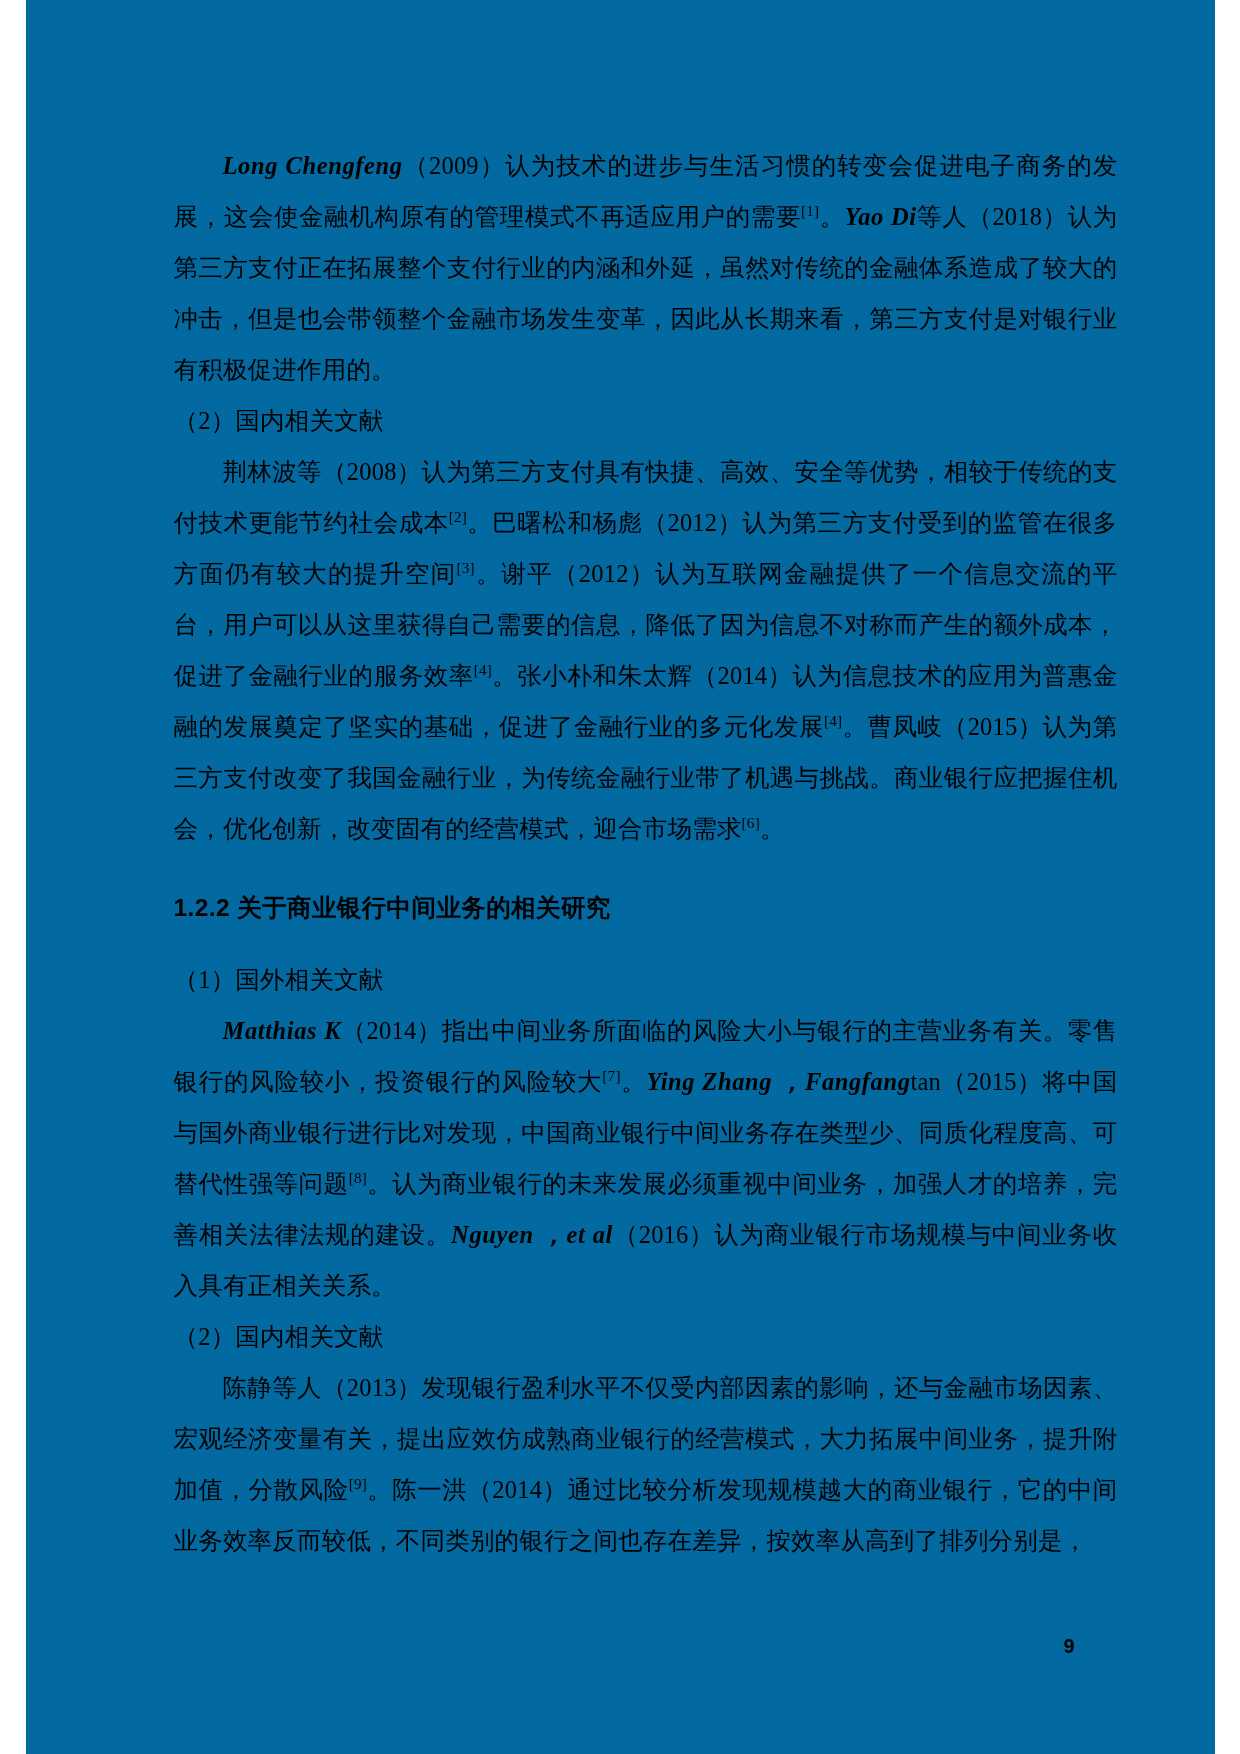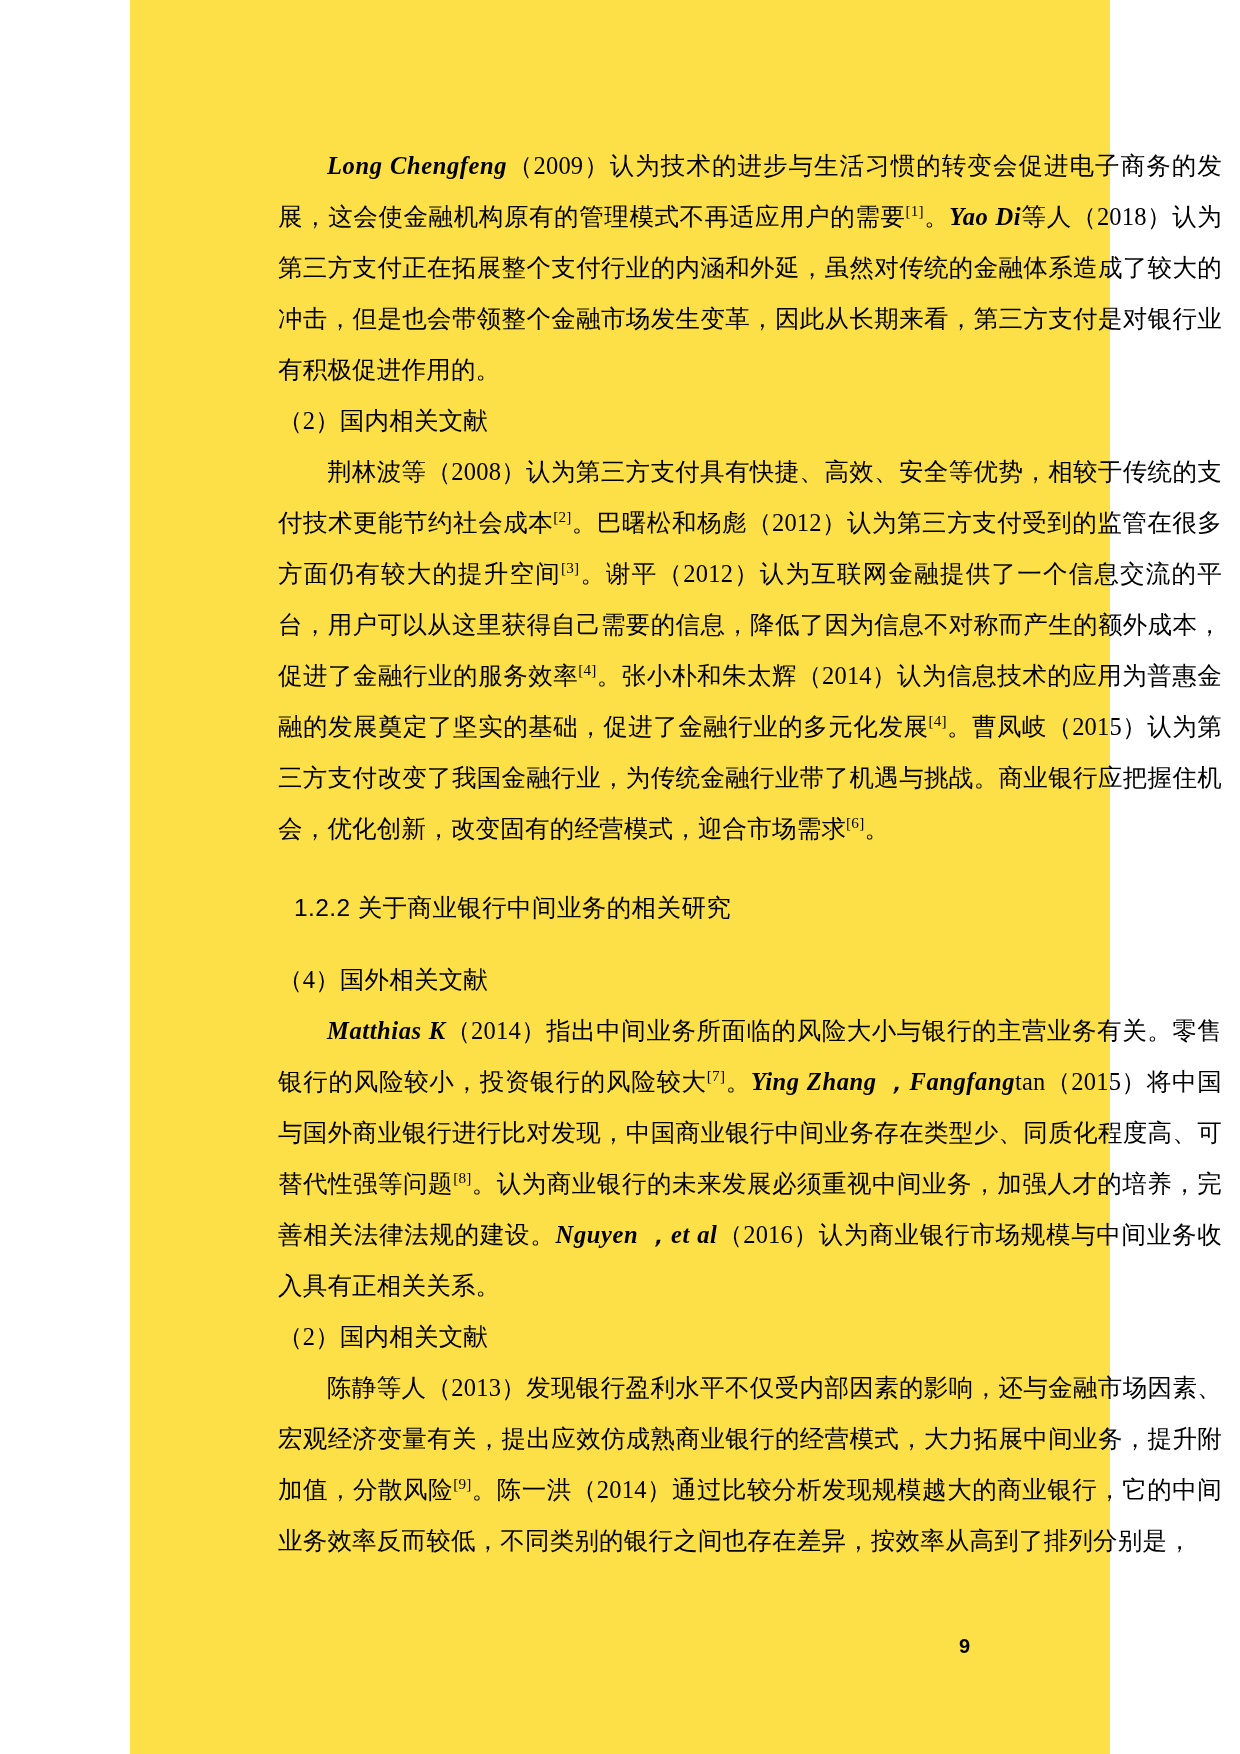--- a/index.html
+++ b/index.html
@@ -2,23 +2,23 @@
 <html><head>
 <meta charset="utf-8">
 <style>
   html, body {
     margin: 0;
     padding: 0;
     background: #ffffff;
   }
   .page {
     position: relative;
-    width: 980px;
+    width: 1189px;
     height: 1754px;
-    background: #fde047;
+    background: #0369a1;
     margin: 0 auto;
     font-family: "Liberation Serif", serif;
     color: #000000;
     box-sizing: border-box;
   }
   .content {
     position: absolute;
     left: 148px;
     top: 140px;
     width: 944px;
@@ -38,24 +38,24 @@
     font-style: italic;
     font-weight: bold;
     letter-spacing: 0.6px;
   }
   sup {
     font-size: 0.62em;
     vertical-align: super;
     line-height: 0;
   }
   h2.section {
-    margin: 34px 0 26px 16px;
+    margin: 34px 0 26px 0;
     font-family: "Liberation Sans", sans-serif;
     font-size: 24.5px;
-    font-weight: normal;
+    font-weight: bold;
     line-height: 40px;
     letter-spacing: 0.4px;
   }
   .page-number {
     position: absolute;
     right: 140px;
     bottom: 96px;
     font-family: "Liberation Sans", sans-serif;
     font-size: 20px;
     font-weight: bold;
@@ -69,21 +69,21 @@
   <div class="content">
 
     <p class="body indent"><span class="it">Long Chengfeng</span><span>（2009）认为技术的进步与生活习惯的转变会促进电子商务的发展，这会使金融机构原有的管理模式不再适应用户的需要</span><sup>[1]</sup><span>。</span><span class="it">Yao Di</span><span>等人（2018）认为第三方支付正在拓展整个支付行业的内涵和外延，虽然对传统的金融体系造成了较大的冲击，但是也会带领整个金融市场发生变革，因此从长期来看，第三方支付是对银行业有积极促进作用的。</span></p>
 
     <p class="body">（2）国内相关文献</p>
 
     <p class="body indent"><span>荆林波等（2008）认为第三方支付具有快捷、高效、安全等优势，相较于传统的支付技术更能节约社会成本</span><sup>[2]</sup><span>。巴曙松和杨彪（2012）认为第三方支付受到的监管在很多方面仍有较大的提升空间</span><sup>[3]</sup><span>。谢平（2012）认为互联网金融提供了一个信息交流的平台，用户可以从这里获得自己需要的信息，降低了因为信息不对称而产生的额外成本，促进了金融行业的服务效率</span><sup>[4]</sup><span>。张小朴和朱太辉（2014）认为信息技术的应用为普惠金融的发展奠定了坚实的基础，促进了金融行业的多元化发展</span><sup>[4]</sup><span>。曹凤岐（2015）认为第三方支付改变了我国金融行业，为传统金融行业带了机遇与挑战。商业银行应把握住机会，优化创新，改变固有的经营模式，迎合市场需求</span><sup>[6]</sup><span>。</span></p>
 
     <h2 class="section">1.2.2 关于商业银行中间业务的相关研究</h2>
 
-    <p class="body">（4）国外相关文献</p>
+    <p class="body">（1）国外相关文献</p>
 
     <p class="body indent"><span class="it">Matthias K</span><span>（2014）指出中间业务所面临的风险大小与银行的主营业务有关。零售银行的风险较小，投资银行的风险较大</span><sup>[7]</sup><span>。</span><span class="it">Ying Zhang ，Fangfang</span><span>tan（2015）将中国与国外商业银行进行比对发现，中国商业银行中间业务存在类型少、同质化程度高、可替代性强等问题</span><sup>[8]</sup><span>。认为商业银行的未来发展必须重视中间业务，加强人才的培养，完善相关法律法规的建设。</span><span class="it">Nguyen ，et al</span><span>（2016）认为商业银行市场规模与中间业务收入具有正相关关系。</span></p>
 
     <p class="body">（2）国内相关文献</p>
 
     <p class="body indent"><span>陈静等人（2013）发现银行盈利水平不仅受内部因素的影响，还与金融市场因素、宏观经济变量有关，提出应效仿成熟商业银行的经营模式，大力拓展中间业务，提升附加值，分散风险</span><sup>[9]</sup><span>。陈一洪（2014）通过比较分析发现规模越大的商业银行，它的中间业务效率反而较低，不同类别的银行之间也存在差异，按效率从高到了排列分别是，</span></p>
 
   </div>
 
   <div class="page-number">9</div>

